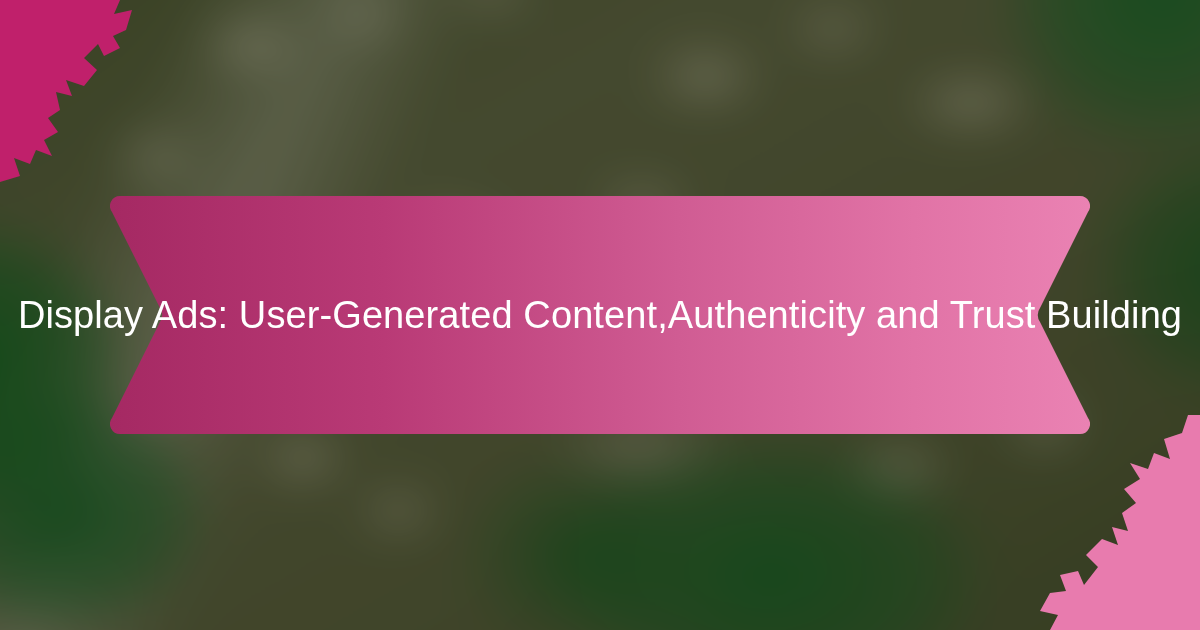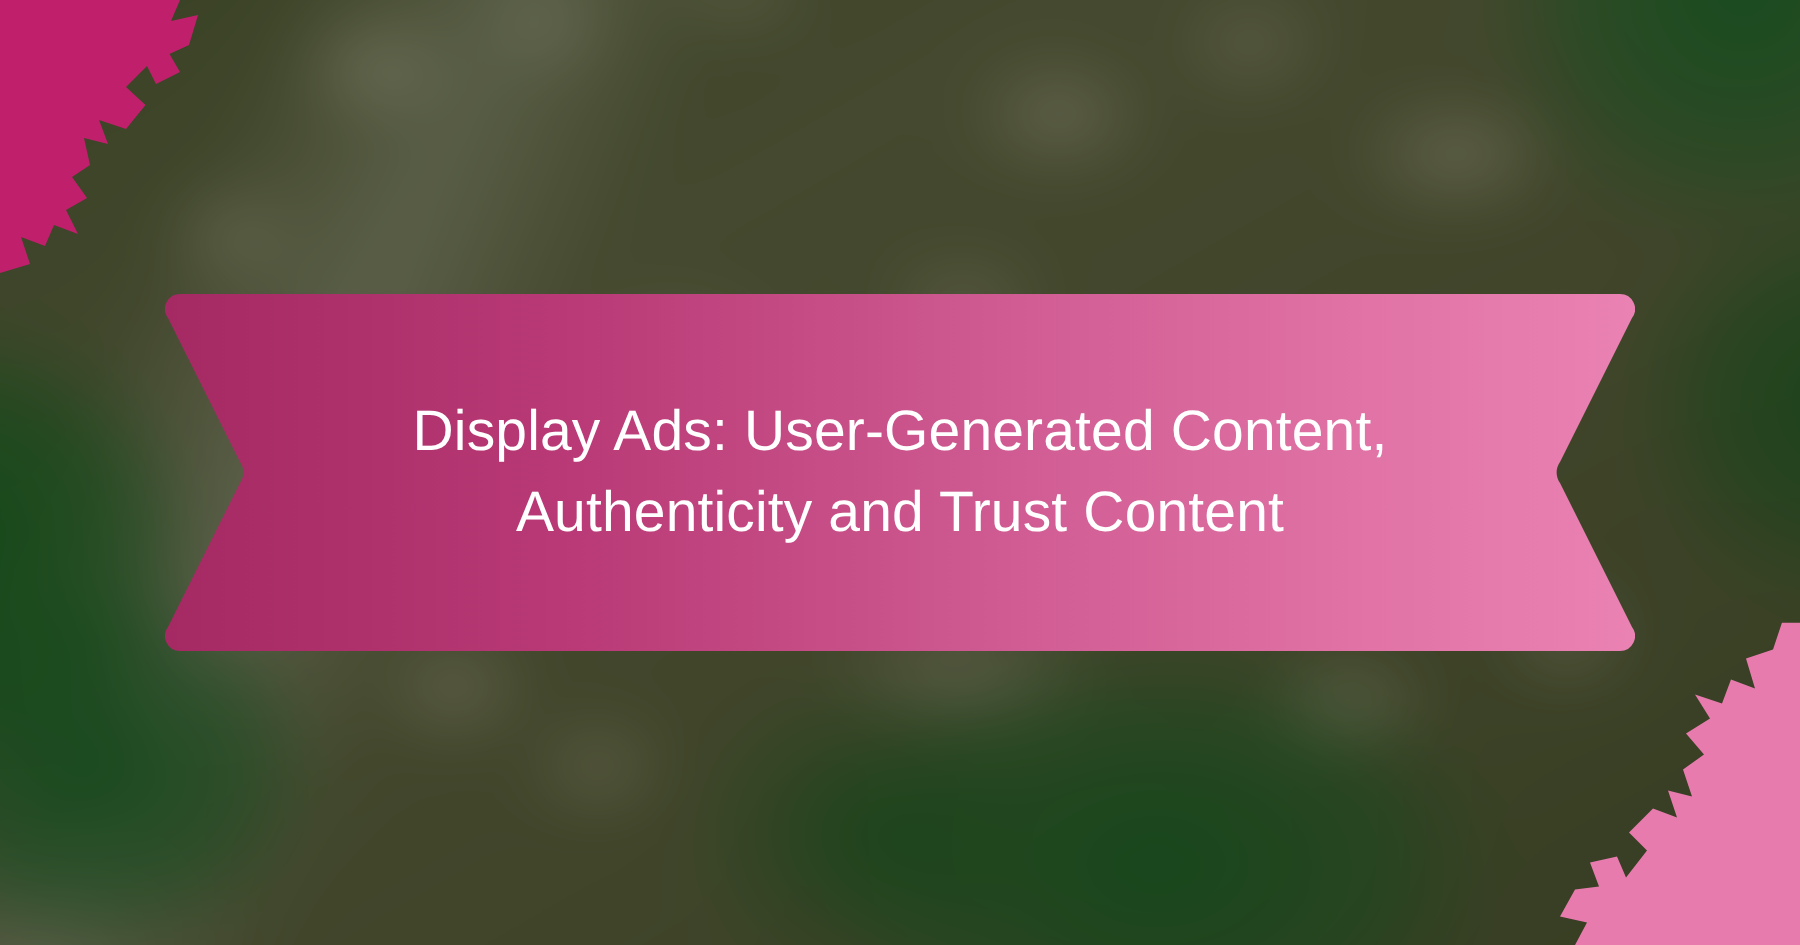--- a/index.html
+++ b/index.html
@@ -102,21 +102,21 @@
     height: 100%;
   }
 
   #banner-title {
     position: absolute;
     left: 0;
     top: 0;
     width: 980px;
     height: 238px;
     display: flex;
-    flex-direction: column;
+    flex-direction: row;
     align-items: center;
     justify-content: center;
     color: #ffffff;
     font-size: 38px;
     line-height: 54px;
     font-weight: 400;
     letter-spacing: 0.1px;
     text-align: center;
     white-space: nowrap;
   }
@@ -156,17 +156,17 @@
           <stop offset="82%" stop-color="#e173a6"></stop>
           <stop offset="100%" stop-color="#ea82b3"></stop>
         </linearGradient>
       </defs>
       <path d="M10,0 H970 a10,10 0 0 1 8,16 L930,112 a12,12 0 0 0 0,14 L978,222 a10,10 0 0 1 -8,16
                H10 a10,10 0 0 1 -8,-16 L50,126 a12,12 0 0 0 0,-14 L2,16 A10,10 0 0 1 10,0 Z" fill="url(#ribbonGrad)"></path>
     </svg>
 
     <div id="banner-title">
       <span class="line">Display Ads: User-Generated Content,</span>
-      <span class="line">Authenticity and Trust Content</span>
+      <span class="line">Authenticity and Trust Building</span>
     </div>
   </div>
 
 </div>
 
 </body></html>

